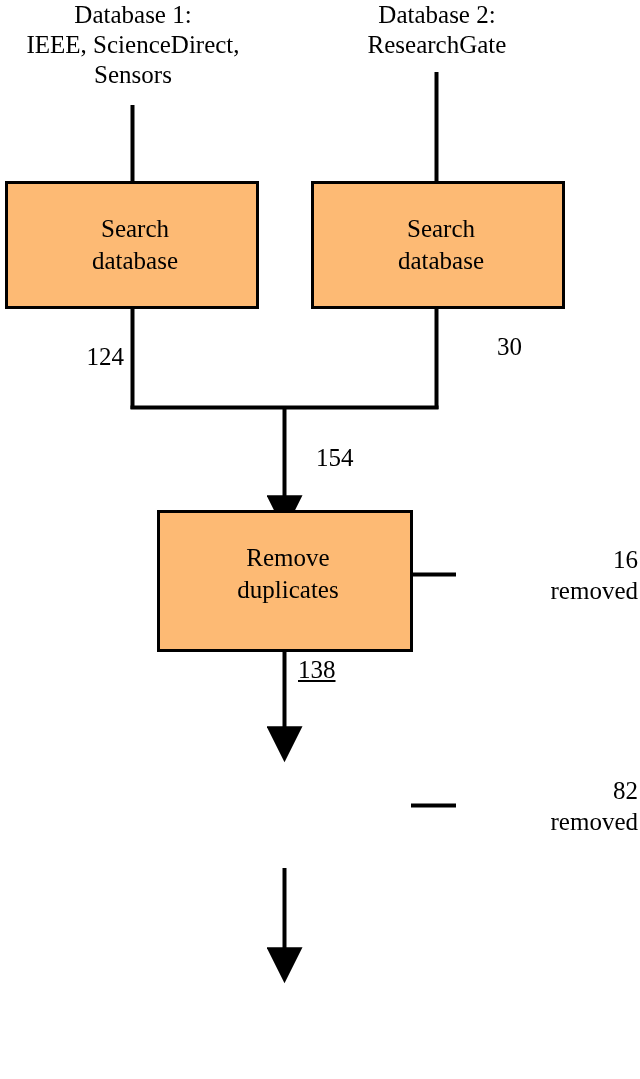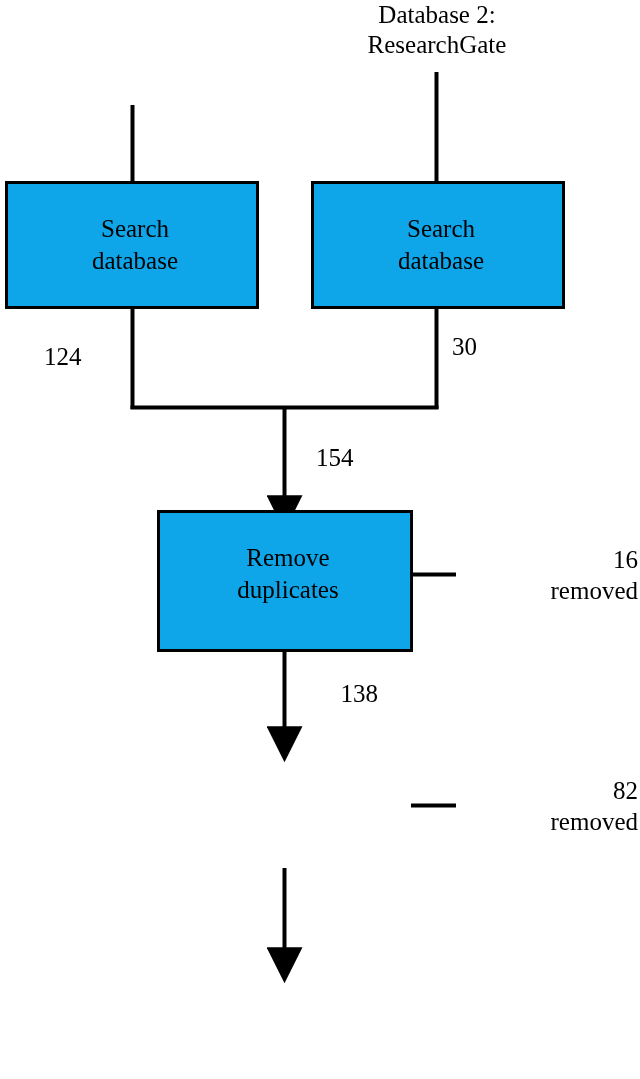--- a/index.html
+++ b/index.html
@@ -29,27 +29,27 @@
   .boxtext {
     position: absolute;
     text-align: center;
     line-height: 1.28;
     white-space: pre-line;
     font-size: 25px;
   }
   .box {
     position: absolute;
     border: 3px solid #000;
-    background: #0ea5e9;
+    background: #fdba74;
     box-sizing: border-box;
   }
   .edgenum {
     position: absolute;
     font-size: 25px;
-    text-align: left;
+    text-align: right;
   }
   .sidelabel {
     position: absolute;
     font-size: 25px;
     text-align: right;
     line-height: 1.22;
     white-space: pre-line;
   }
   .bottomtext {
     position: absolute;
@@ -93,20 +93,23 @@
 
     <line x1="284.5" y1="639" x2="284.5" y2="731" stroke="#000" stroke-width="4" marker-end="url(#arrowhead)"></line>
 
     <line x1="284.5" y1="868" x2="284.5" y2="952" stroke="#000" stroke-width="4" marker-end="url(#arrowhead)"></line>
 
     <line x1="411" y1="574.5" x2="456" y2="574.5" stroke="#000" stroke-width="4"></line>
 
     <line x1="411" y1="805.5" x2="456" y2="805.5" stroke="#000" stroke-width="4"></line>
   </svg>
 
+  <div class="label toplabel" style="left:0px; top:0px; width:266px;">Database 1:
+IEEE, ScienceDirect,
+Sensors</div>
 
   <div class="label toplabel" style="left:316px; top:0px; width:242px;">Database 2:
 ResearchGate</div>
 
   <div class="box" style="left:5px; top:181px; width:254px; height:128px;">
     <div class="boxtext" style="left:0; top:29px; width:254px;">Search
 database</div>
   </div>
 
   <div class="box" style="left:311px; top:181px; width:254px; height:128px;">
@@ -121,20 +124,20 @@
   <div class="edgenum" style="left:316px; top:444px; width:80px; text-align:left;">154</div>
 
   <div class="box" style="left:157px; top:510px; width:256px; height:142px;">
     <div class="boxtext" style="left:0; top:29px; width:256px;">Remove
 duplicates</div>
   </div>
 
   <div class="sidelabel" style="left:470px; top:545px; width:168px;">16
 removed</div>
 
-  <div class="edgenum" style="left:298px; top:680px; width:80px; text-align:right;">138</div>
+  <div class="edgenum" style="left:298px; top:656px; width:80px; text-align:left;text-decoration:underline;">138</div>
 
 
   <div class="sidelabel" style="left:470px; top:776px; width:168px;">82
 removed</div>
 
 
 </div>
 
 </body></html>

